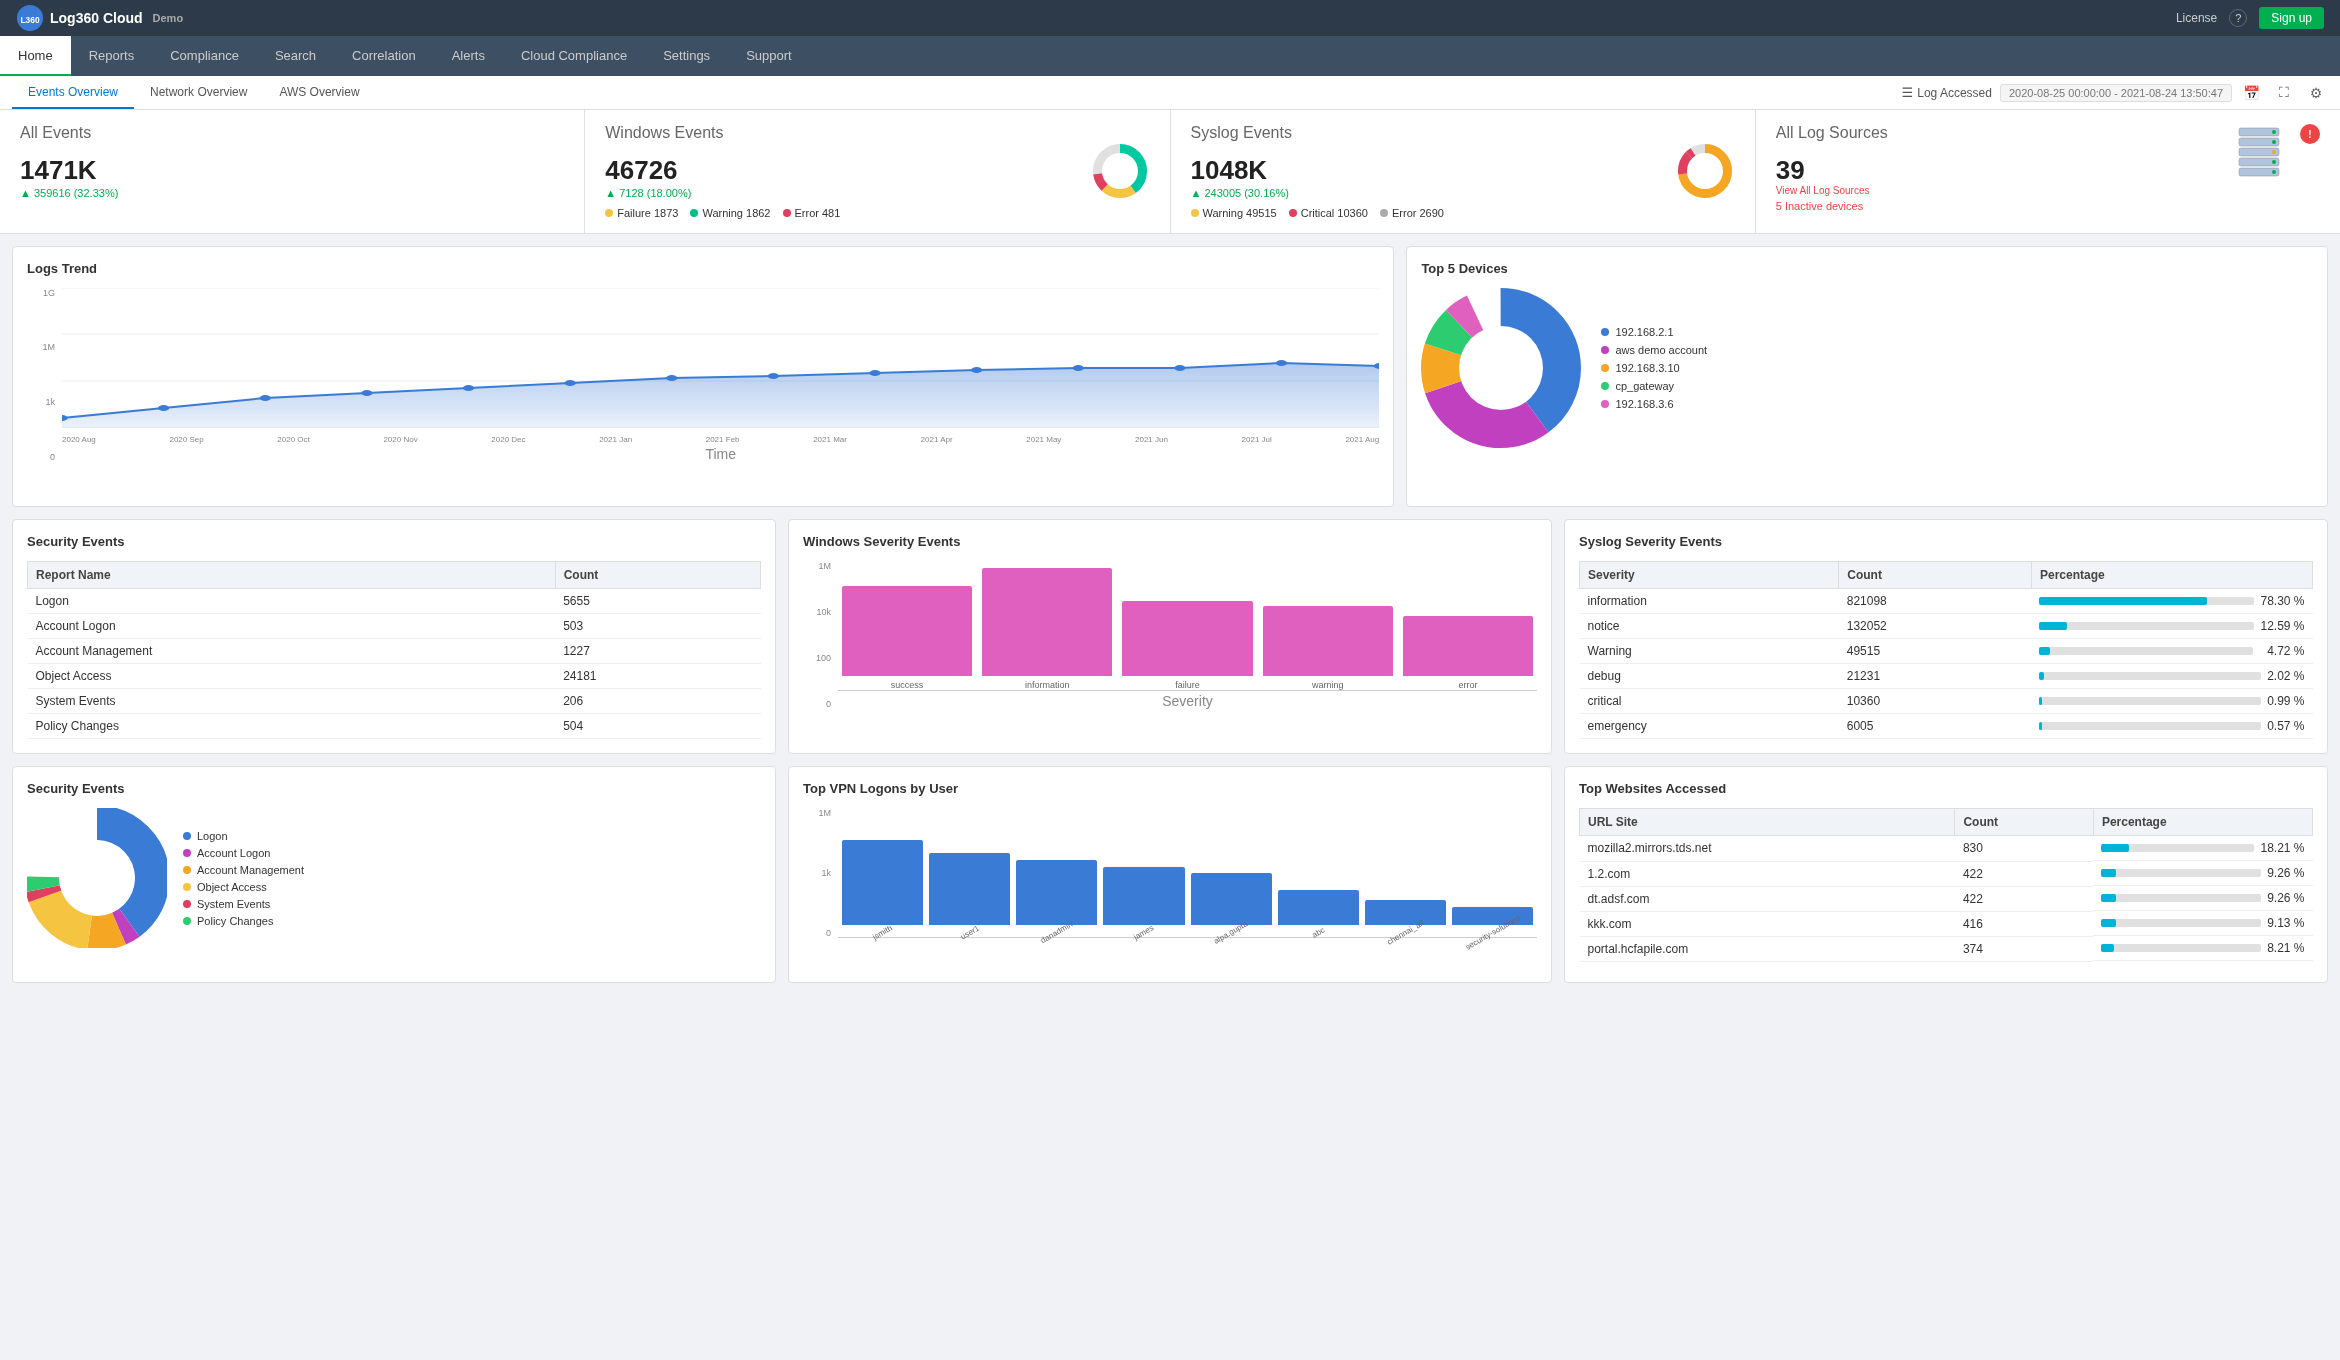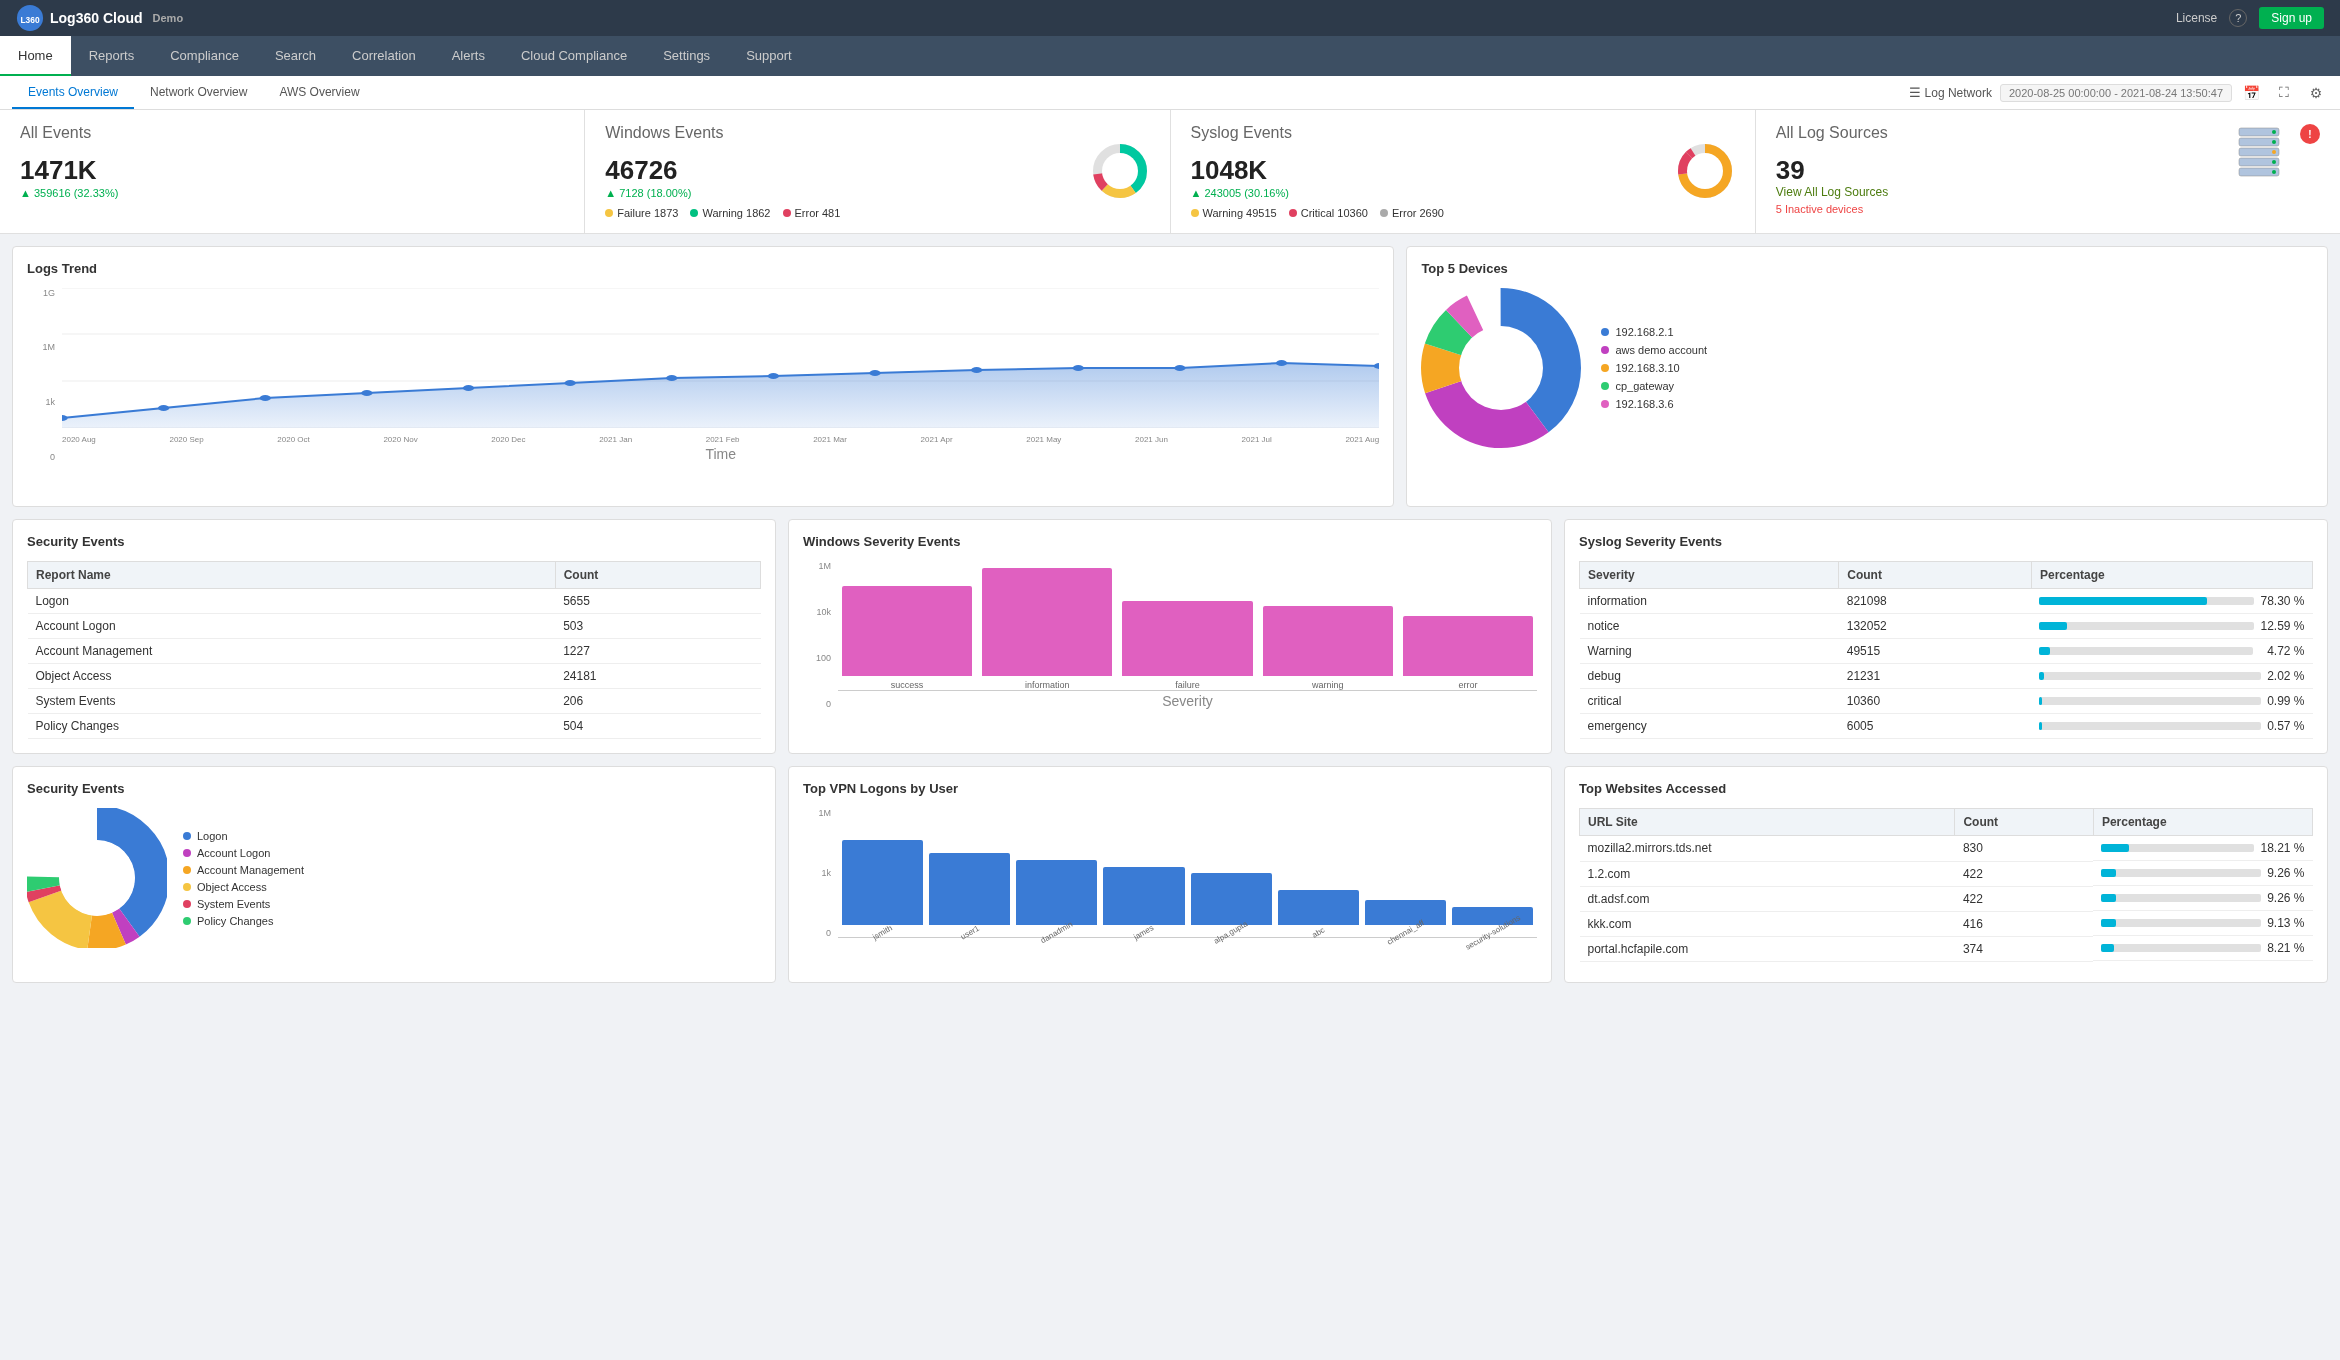--- a/index.html
+++ b/index.html
@@ -37,21 +37,21 @@
     .stat-sub { display: flex; gap: 12px; margin-top: 8px; font-size: 11px; flex-wrap: wrap; }
     .stat-sub-item { display: flex; align-items: center; gap: 4px; }
     .dot { width: 8px; height: 8px; border-radius: 50%; display: inline-block; }
     .stat-block-with-chart { display: flex; align-items: center; justify-content: space-between; }
     .stat-info { flex: 1; }
     .donut-wrap { width: 60px; height: 60px; }
     
     
     .log-sources-block { flex: 1; padding: 14px 20px; display: flex; gap: 16px; align-items: flex-start; }
     .log-sources-icon { width: 50px; height: 60px; display: flex; align-items: center; justify-content: center; }
-    .view-all-link { color: #4d7c0f; cursor: pointer; font-size: 12px; }
+    .view-all-link { color: #ef4444; cursor: pointer; font-size: 10px; }
     .inactive-link { color: #e44; font-size: 11px; margin-top: 4px; cursor: pointer; }
     .alert-badge { background: #e44; color: #fff; border-radius: 50%; width: 20px; height: 20px; display: flex; align-items: center; justify-content: center; font-size: 10px; font-weight: bold; }
     
     .card { background: #fff; border: 1px solid #ddd; border-radius: 4px; padding: 14px; }
     .card-title { font-size: 13px; font-weight: bold; color: #333; margin-bottom: 12px; }
     
     
     table { width: 100%; border-collapse: collapse; font-size: 12px; }
     thead th { background: #f0f4f8; padding: 6px 8px; text-align: left; font-weight: 600; color: #444; border: 1px solid #ddd; }
     tbody td { padding: 5px 8px; border-bottom: 1px solid #eee; color: #333; }
@@ -115,21 +115,21 @@
   <div class="nav-item">Support</div>
 </div>
 
 <div class="sub-nav">
   <div class="sub-nav-item active">Events Overview</div>
   <div class="sub-nav-item">Network Overview</div>
   <div class="sub-nav-item">AWS Overview</div>
   <div class="sub-nav-right">
     <div class="log-sources-label">
       <span style="font-size:13px;">☰</span>
-      <span>Log Network</span>
+      <span>Log Accessed</span>
     </div>
     <div class="date-range">2020-08-25 00:00:00 - 2021-08-24 13:50:47</div>
     <div class="icon-btn">📅</div>
     <div class="icon-btn">⛶</div>
     <div class="icon-btn">⚙</div>
   </div>
 </div>
 
 <div class="stats-row">
 

